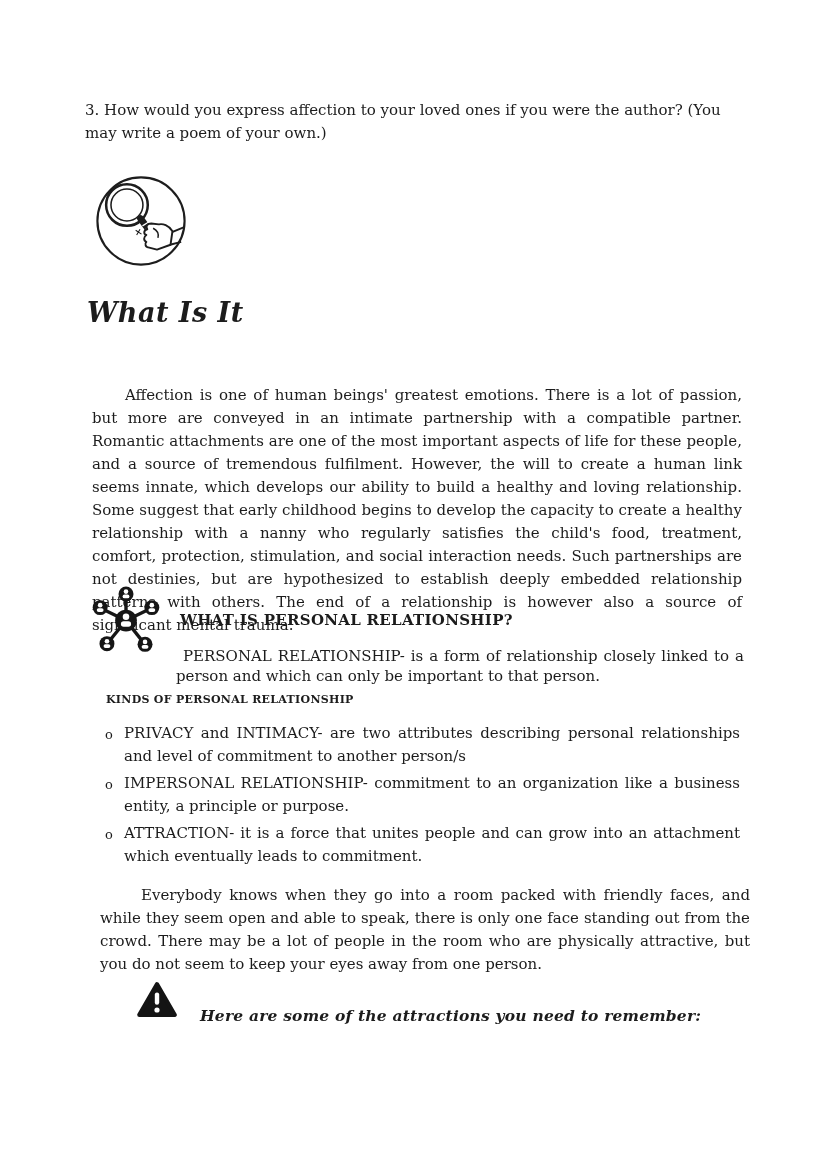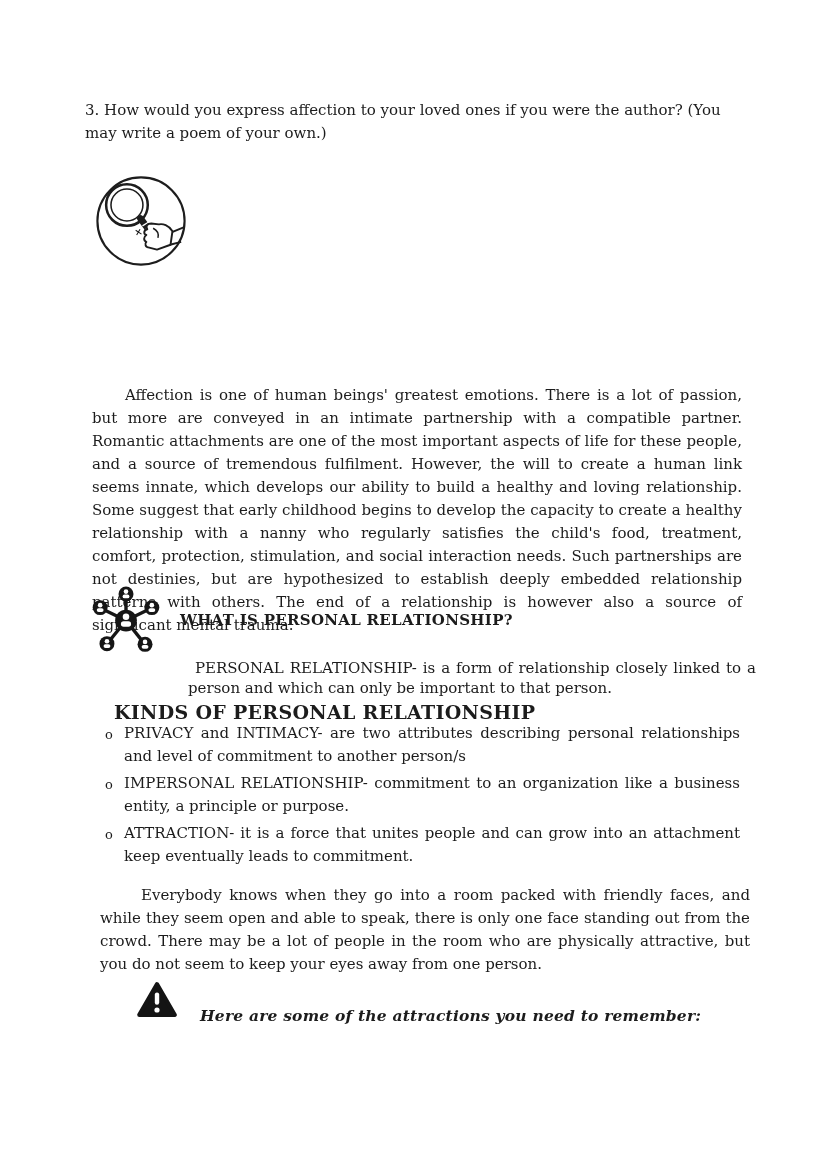--- a/index.html
+++ b/index.html
@@ -6,22 +6,22 @@
   .page{
     position:relative;width:826px;height:1046px;background:#ffffff;overflow:hidden;
     font-family:"DejaVu Serif",serif;color:#1c1c1c;
   }
   .question{position:absolute;left:85px;top:99px;width:668px;font-size:15px;line-height:23px;margin:0;}
   .magnifier{position:absolute;left:95px;top:175px;width:92px;height:92px;}
   .section-title{position:absolute;left:87px;top:297px;font-size:27px;font-weight:bold;font-style:italic;margin:0;letter-spacing:.5px;}
   .intro{position:absolute;left:92px;top:384px;width:650px;font-size:15px;line-height:23px;text-align:justify;text-indent:33px;margin:0;}
   .network{position:absolute;left:92px;top:585px;width:68px;height:67px;}
   .pr-heading{position:absolute;left:180px;top:611px;font-size:15px;font-weight:bold;margin:0;letter-spacing:.3px;}
-  .pr-def{position:absolute;left:172px;top:643px;width:568px;font-size:15px;line-height:19.5px;text-align:justify;text-indent:7px;margin:16px;}
-  .kinds-heading{position:absolute;left:106px;top:693px;font-size:19px;font-weight:bold;margin:8px;letter-spacing:.3px;}
+  .pr-def{position:absolute;left:172px;top:643px;width:568px;font-size:15px;line-height:19.5px;text-align:justify;text-indent:7px;margin:4px;}
+  .kinds-heading{position:absolute;left:106px;top:693px;font-size:11px;font-weight:bold;margin:0;letter-spacing:.3px;}
   .bullet{position:absolute;left:105px;width:635px;font-size:15px;line-height:23px;}
   .bullet .marker{position:absolute;left:0;top:1px;font-size:13px;}
   .bullet .btext{margin:0 0 0 19px;text-align:justify;}
   .b1{top:722px}.b2{top:772px}.b3{top:822px}
   .closing{position:absolute;left:100px;top:884px;width:650px;font-size:15px;line-height:23px;text-align:justify;text-indent:41px;margin:0;}
   .warning{position:absolute;left:137px;top:981px;width:40px;height:38px;}
   .attention-label{position:absolute;left:185px;top:991px;font-size:15.5px;font-weight:bold;font-style:italic;margin:15px;letter-spacing:.2px;}
   .numbered{position:absolute;left:137px;top:1046px;font-size:15.5px;margin:0;font-family:Liberation Serif, serif;}
   .numbered .num{margin-right:13px;}
   .page-number{position:absolute;left:84px;top:1081px;font-size:20px;margin:6px;}
@@ -45,20 +45,21 @@
       <line x1="49" y1="52.5" x2="55.5" y2="48.5" stroke="#ffffff" stroke-width="1.3"></line>
       <line x1="52" y1="56.5" x2="58.5" y2="52.5" stroke="#ffffff" stroke-width="1.3"></line>
       <path d="M58 50 C54 50 52 53 54 56 C50 57 50 61 53 62 C50 64 50 68 53 69 C51 71 52 75 56 75 L64 77 L78 72 L80 58 C76 52 70 50 66 51 Z" fill="#ffffff" stroke="#1d1d1d" stroke-width="2" stroke-linejoin="round"></path>
       <path d="M60 55 C64 57 66 61 65 65" fill="none" stroke="#1d1d1d" stroke-width="1.5"></path>
       <line x1="79.5" y1="59" x2="91.5" y2="54" stroke="#1d1d1d" stroke-width="2"></line>
       <line x1="77.5" y1="72" x2="89" y2="69" stroke="#1d1d1d" stroke-width="2"></line>
       <path d="M42 57 l6 4 M46.5 56 l-3.5 6" fill="none" stroke="#1d1d1d" stroke-width="1.1"></path>
     </svg>
   </div>
 
+  <h1 class="section-title">What Is It</h1>
 
   <p class="intro">Affection is one of human beings' greatest emotions. There is a lot of passion, but more are conveyed in an intimate partnership with a compatible partner. Romantic attachments are one of the most important aspects of life for these people, and a source of tremendous fulfilment. However, the will to create a human link seems innate, which develops our ability to build a healthy and loving relationship. Some suggest that early childhood begins to develop the capacity to create a healthy relationship with a nanny who regularly satisfies the child's food, treatment, comfort, protection, stimulation, and social interaction needs. Such partnerships are not destinies, but are hypothesized to establish deeply embedded relationship patterns with others. The end of a relationship is however also a source of significant mental trauma.</p>
 
   <div class="network">
     <svg viewBox="0 0 100 98" aria-hidden="true">
       <g stroke="#161616" stroke-width="5">
         <line x1="50" y1="52" x2="50" y2="14"></line>
         <line x1="50" y1="52" x2="13" y2="34"></line>
         <line x1="50" y1="52" x2="87" y2="34"></line>
         <line x1="50" y1="52" x2="23" y2="85"></line>
@@ -95,21 +96,21 @@
   <div class="bullet b1">
     <span class="marker">o</span>
     <p class="btext">PRIVACY and INTIMACY- are two attributes describing personal relationships and level of commitment to another person/s</p>
   </div>
   <div class="bullet b2">
     <span class="marker">o</span>
     <p class="btext">IMPERSONAL RELATIONSHIP- commitment to an organization like a business entity, a principle or purpose.</p>
   </div>
   <div class="bullet b3">
     <span class="marker">o</span>
-    <p class="btext">ATTRACTION- it is a force that unites people and can grow into an attachment keep eventually leads to commitment.</p>
+    <p class="btext">ATTRACTION- it is a force that unites people and can grow into an attachment which eventually leads to commitment.</p>
   </div>
 
   <p class="closing">Everybody knows when they go into a room packed with friendly faces, and while they seem open and able to speak, there is only one face standing out from the crowd. There may be a lot of people in the room who are physically attractive, but you do not seem to keep your eyes away from one person.</p>
 
   <div class="warning">
     <svg viewBox="0 0 100 92" aria-hidden="true">
       <path d="M50 7 L94 83 L6 83 Z" fill="#141414" stroke="#141414" stroke-width="11" stroke-linejoin="round"></path>
       <rect x="44.5" y="27" width="11" height="31" rx="5.5" fill="#ffffff"></rect>
       <circle cx="50" cy="71" r="6.5" fill="#ffffff"></circle>
     </svg>

